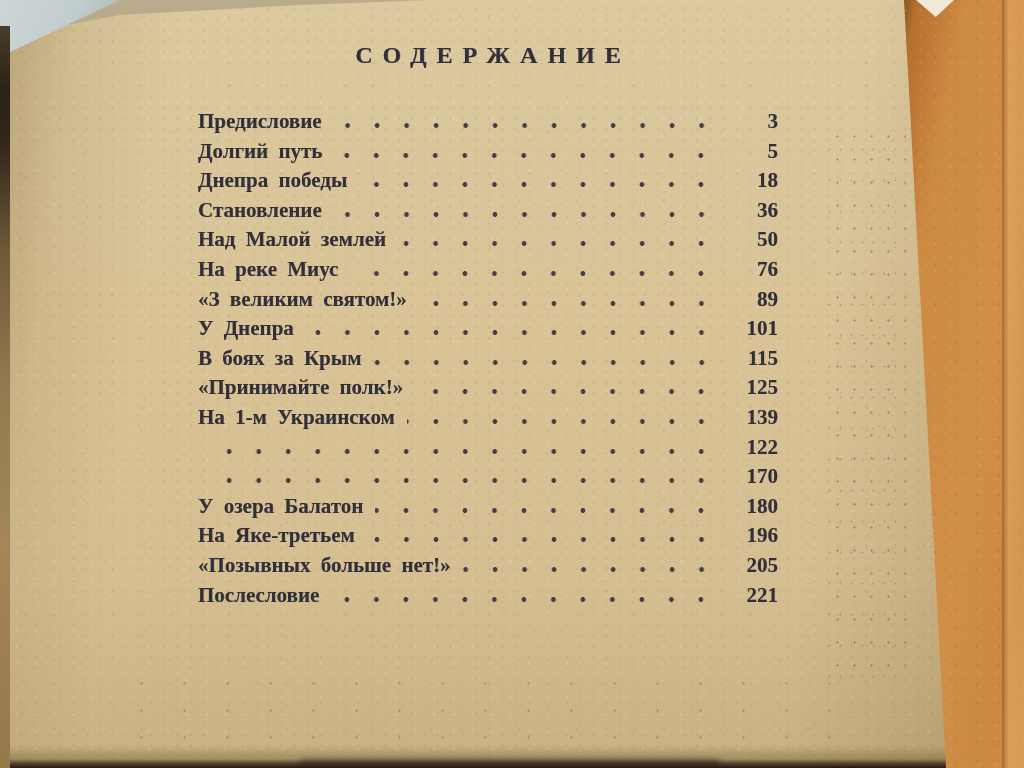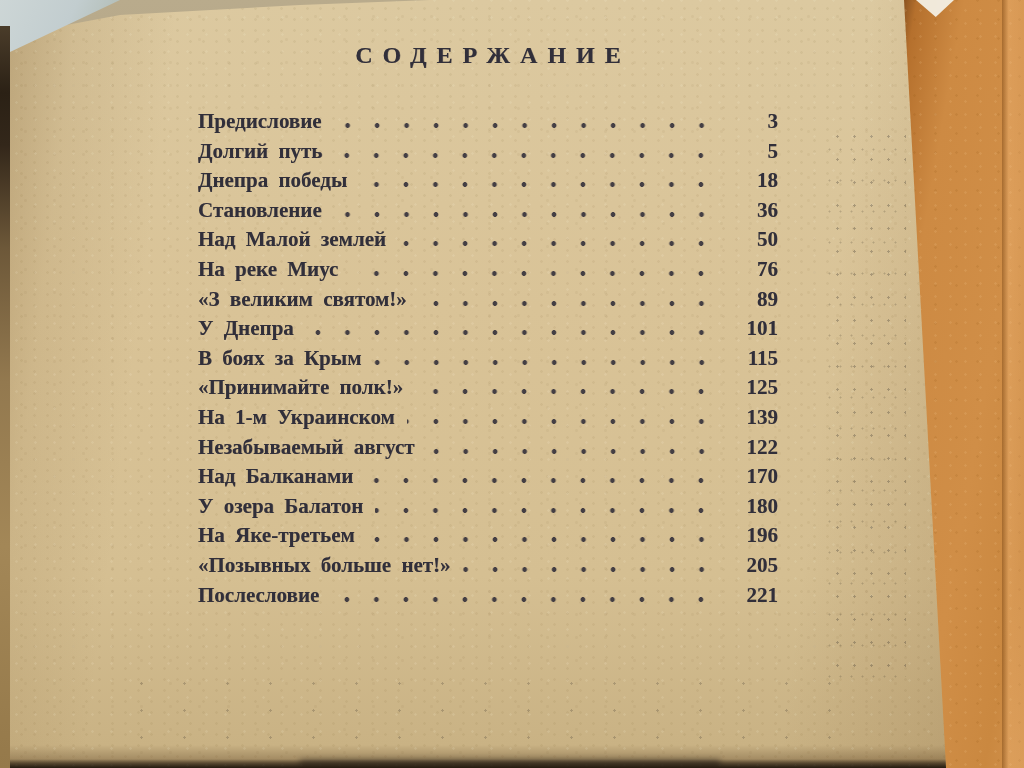--- a/index.html
+++ b/index.html
@@ -149,26 +149,24 @@
     <span class="toc-label">«Принимайте полк!»</span>
     <span class="leader"></span>
     <span class="toc-page-num">125</span>
   </div>
           <div class="toc-row">
     <span class="toc-label">На 1-м Украинском</span>
     <span class="leader"></span>
     <span class="toc-page-num">139</span>
   </div>
           <div class="toc-row">
-    <span class="toc-label">Незабываемый август</span>
     <span class="leader"></span>
     <span class="toc-page-num">122</span>
   </div>
           <div class="toc-row">
-    <span class="toc-label">Над Балканами</span>
     <span class="leader"></span>
     <span class="toc-page-num">170</span>
   </div>
           <div class="toc-row">
     <span class="toc-label">У озера Балатон</span>
     <span class="leader"></span>
     <span class="toc-page-num">180</span>
   </div>
           <div class="toc-row">
     <span class="toc-label">На Яке-третьем</span>

